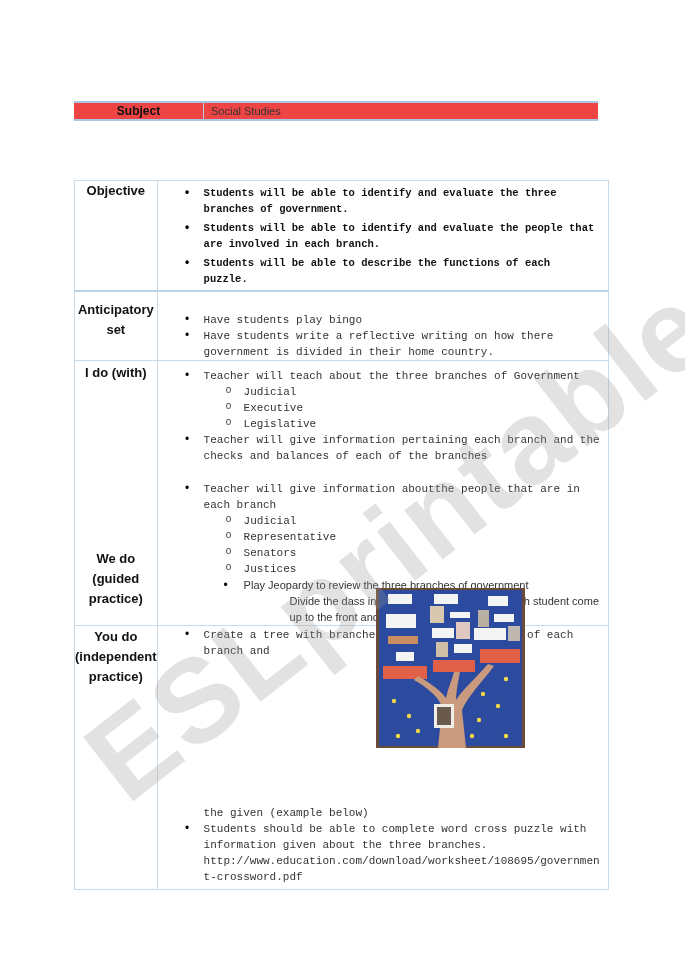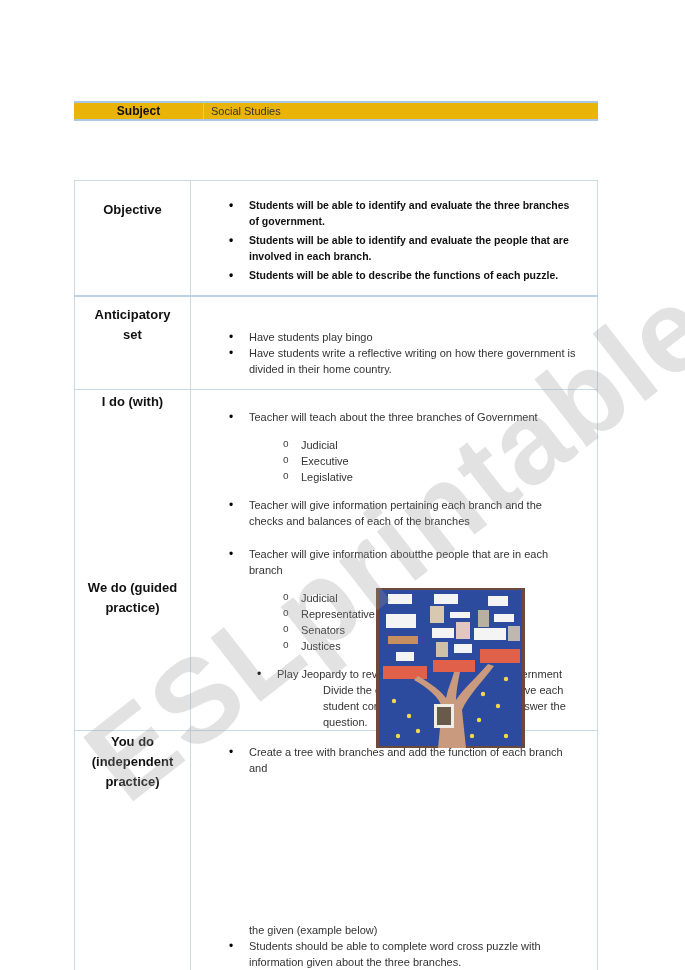--- a/index.html
+++ b/index.html
@@ -3,34 +3,34 @@
 <meta charset="utf-8">
 <style>
   html, body { margin: 0; padding: 0; background: #ffffff; }
   body { width: 685px; height: 970px; position: relative; overflow: hidden;
          font-family: "Liberation Sans", sans-serif; color: #222; }
   .page { position: absolute; left: 0; top: 0; width: 685px; height: 970px; background: #fff; }
 
   
   .hdr { position: absolute; left: 74px; top: 101px; width: 524px; border-collapse: collapse; }
   .hdr td { height: 16px; font-size: 11px; padding: 0; border-top: 1px solid #a9c7e3; }
-  .hdr tr.shade td { background: #eab308; }
+  .hdr tr.shade td { background: #ef4444; }
   .hdr tr:first-child td { border-top: 2px solid #a9c7e3; }
   .hdr tr:last-child td { border-bottom: 2px solid #a9c7e3; }
   .hdr td.k { width: 129px; text-align: center; font-weight: bold; font-size: 12px; color: #111; border-right: 1px solid #b8cde2; }
   .hdr td.v { padding-left: 7px; font-size: 11px; color: #333; }
 
   
   .main { position: absolute; left: 74px; top: 180px; width: 524px; border-collapse: collapse; }
   .main td { border: 1px solid #c9dbe9; vertical-align: top; padding: 0; }
   .main td.label { width: 115px; text-align: center; font-weight: bold; font-size: 13px; color: #111; line-height: 20px; }
   .main td.content { font-size: 11px; line-height: 16px; color: #333; padding-right: 8px; }
   .main tr.r-obj td { border-bottom: 2px solid #bcd3e6; }
 
-  ul { margin: 12px; padding: 0; list-style: none; }
+  ul { margin: 0; padding: 0; list-style: none; font-family: Liberation Mono, monospace; }
   li { position: relative; }
   ul.b > li { padding-left: 46px; }
   ul.b > li::before { content: "•"; position: absolute; left: 26px; top: 0; font-size: 12px; color: #000; }
   ul.o > li { padding-left: 40px; }
   ul.o > li::before { content: "o"; position: absolute; left: 22px; top: -1px; font-size: 10px; color: #444; }
   .obj li { font-weight: bold; font-size: 10.5px; color: #111; margin-bottom: 3px; }
   .img-board { position: absolute; left: 376px; top: 588px; width: 149px; height: 160px; }
   .wm { position: absolute; left: 60px; top: 390px; font-size: 118px; font-weight: bold; color: rgba(150,150,150,0.28);
         transform: rotate(-38deg); transform-origin: 0 0; white-space: nowrap; letter-spacing: 2px; pointer-events: none; top: 720px; }
 </style>
@@ -45,21 +45,21 @@
       <td class="k">Subject</td>
       <td class="v">Social Studies</td>
     </tr>
   </tbody>
     </table>
 
   <table class="main">
 
     <tbody>
         <tr class="r-obj">
-      <td class="label" style="height:94px; padding-top:19px;">
+      <td class="label" style="height:94px; padding-top:0;">
         <span>Objective</span>
       </td>
       <td class="content" style="padding-top:4px;">
         <ul class="b obj">
           <li>Students will be able to identify and evaluate the three branches of government.</li>
           <li> Students will be able to identify and evaluate the people that are involved in each branch.</li>
           <li>Students will be able to describe the functions of each puzzle.</li>
         </ul>
       </td>
     </tr>

